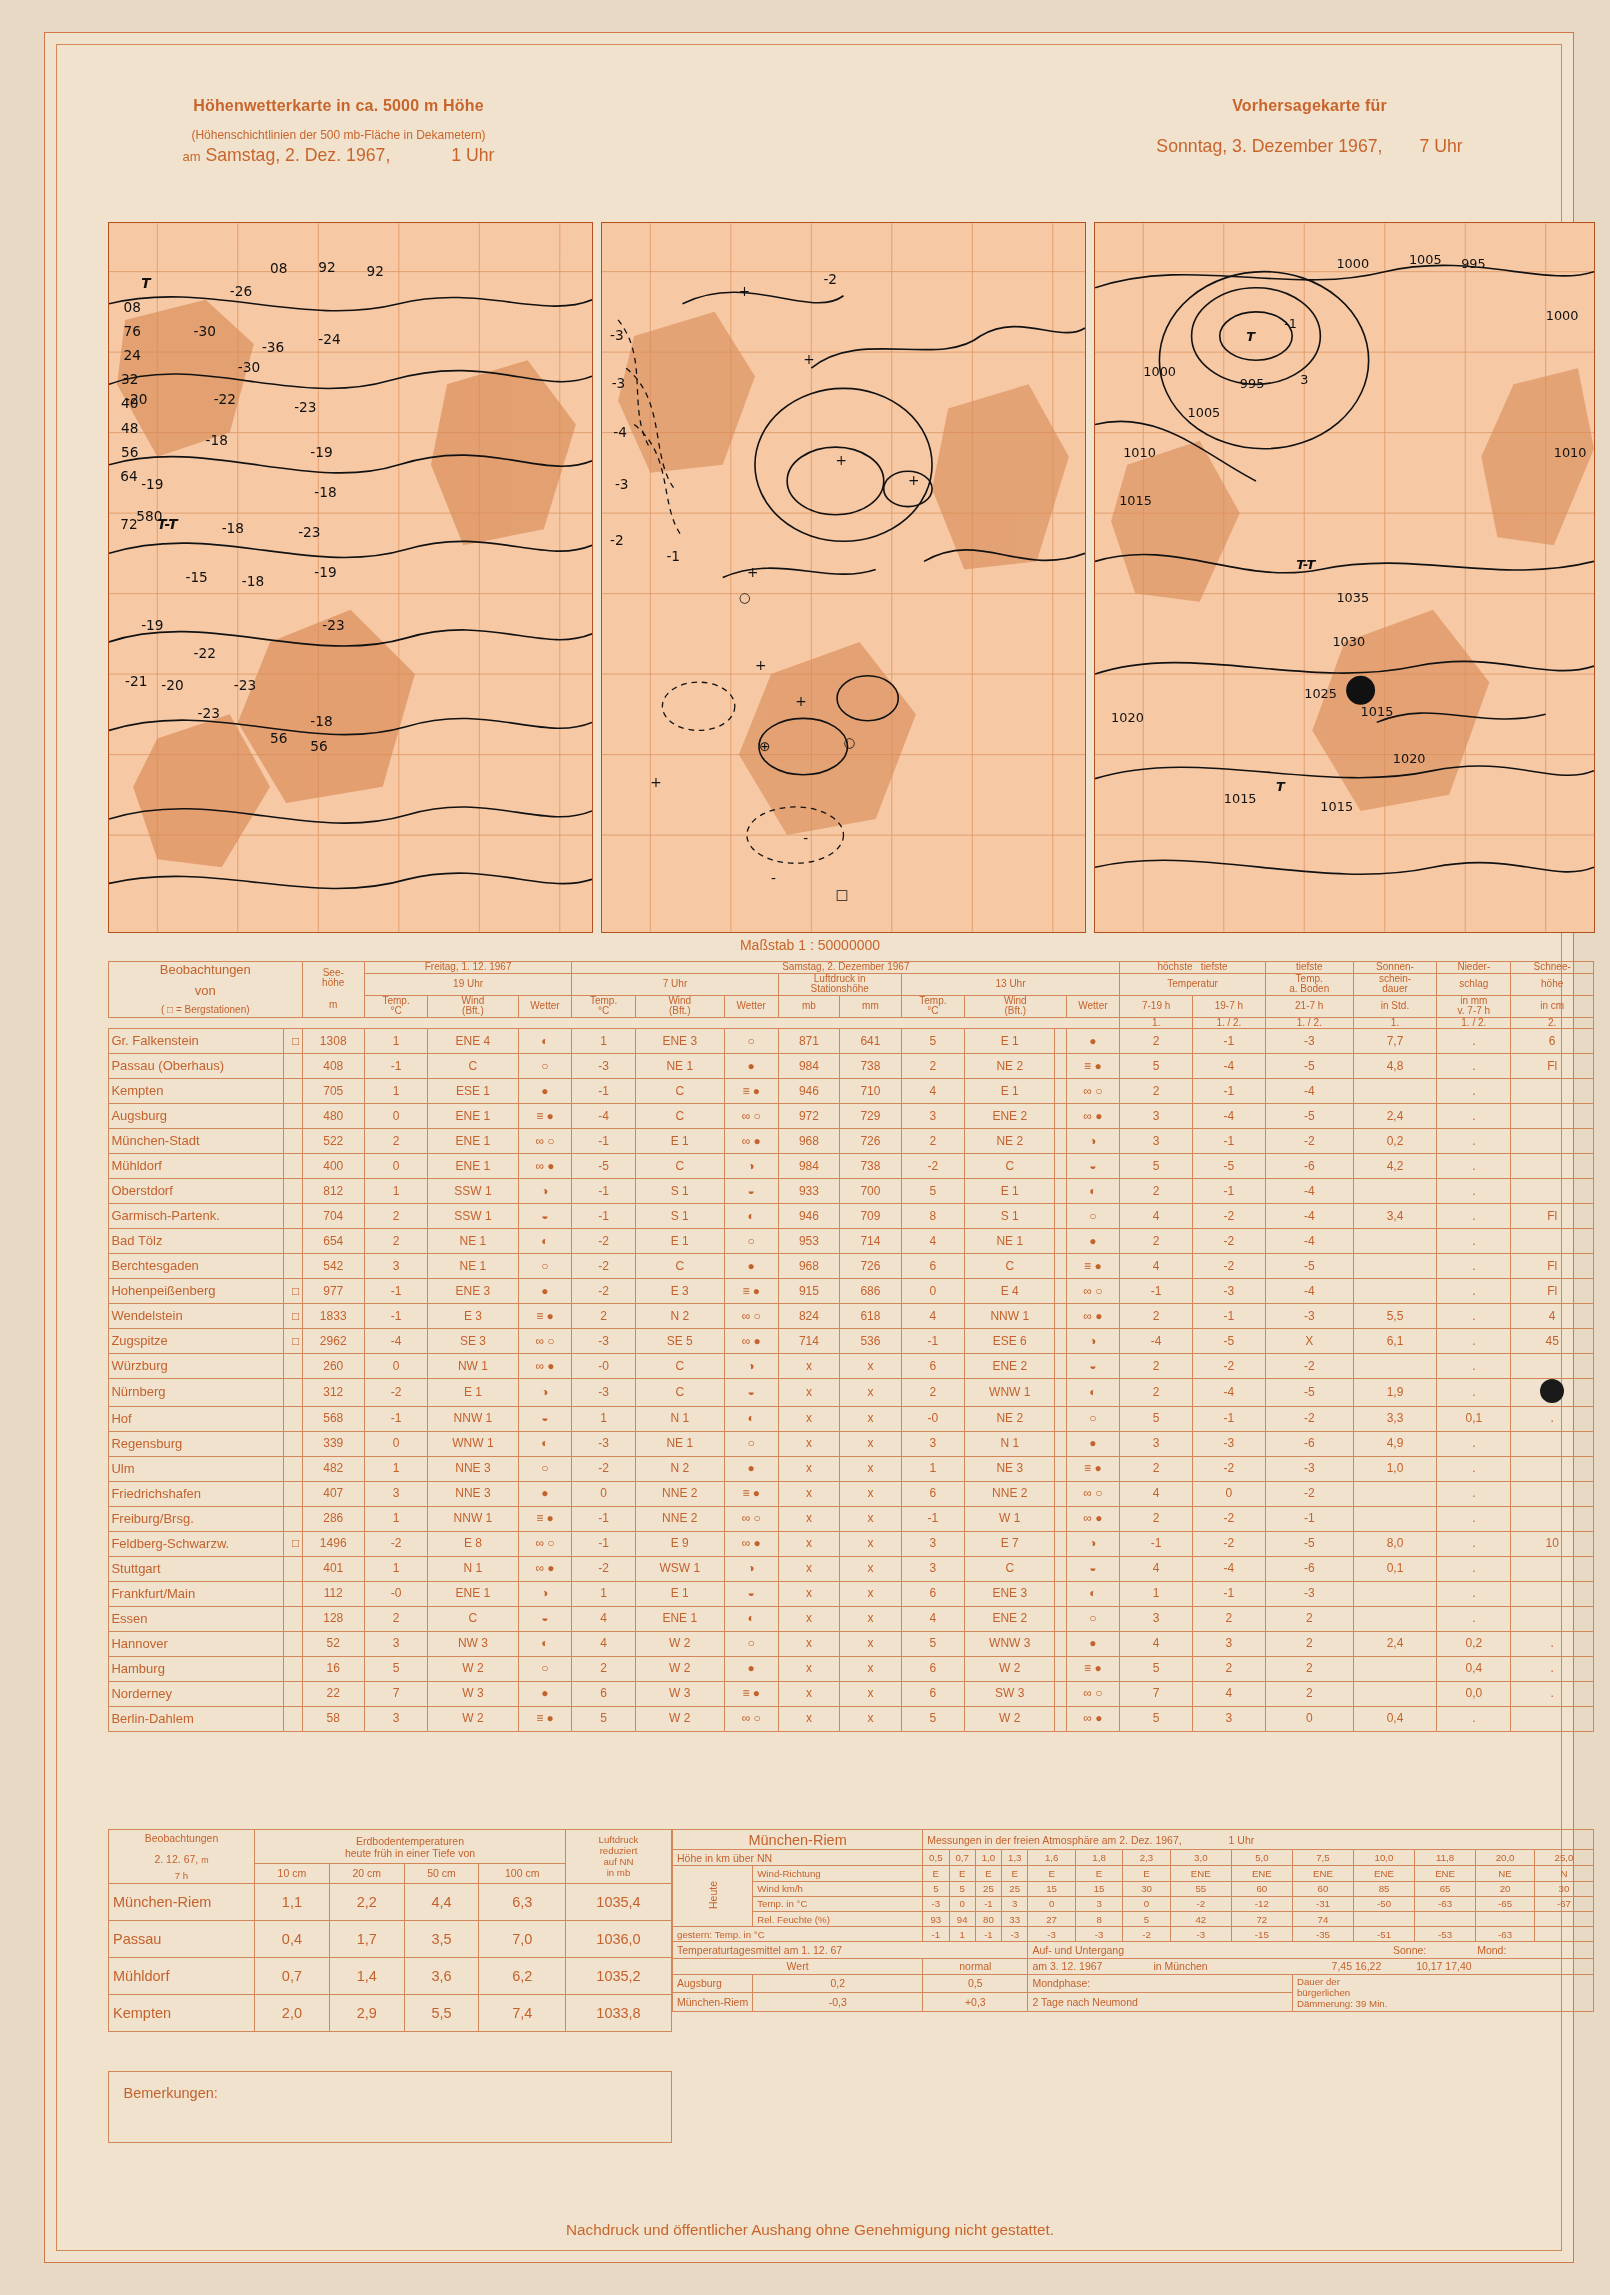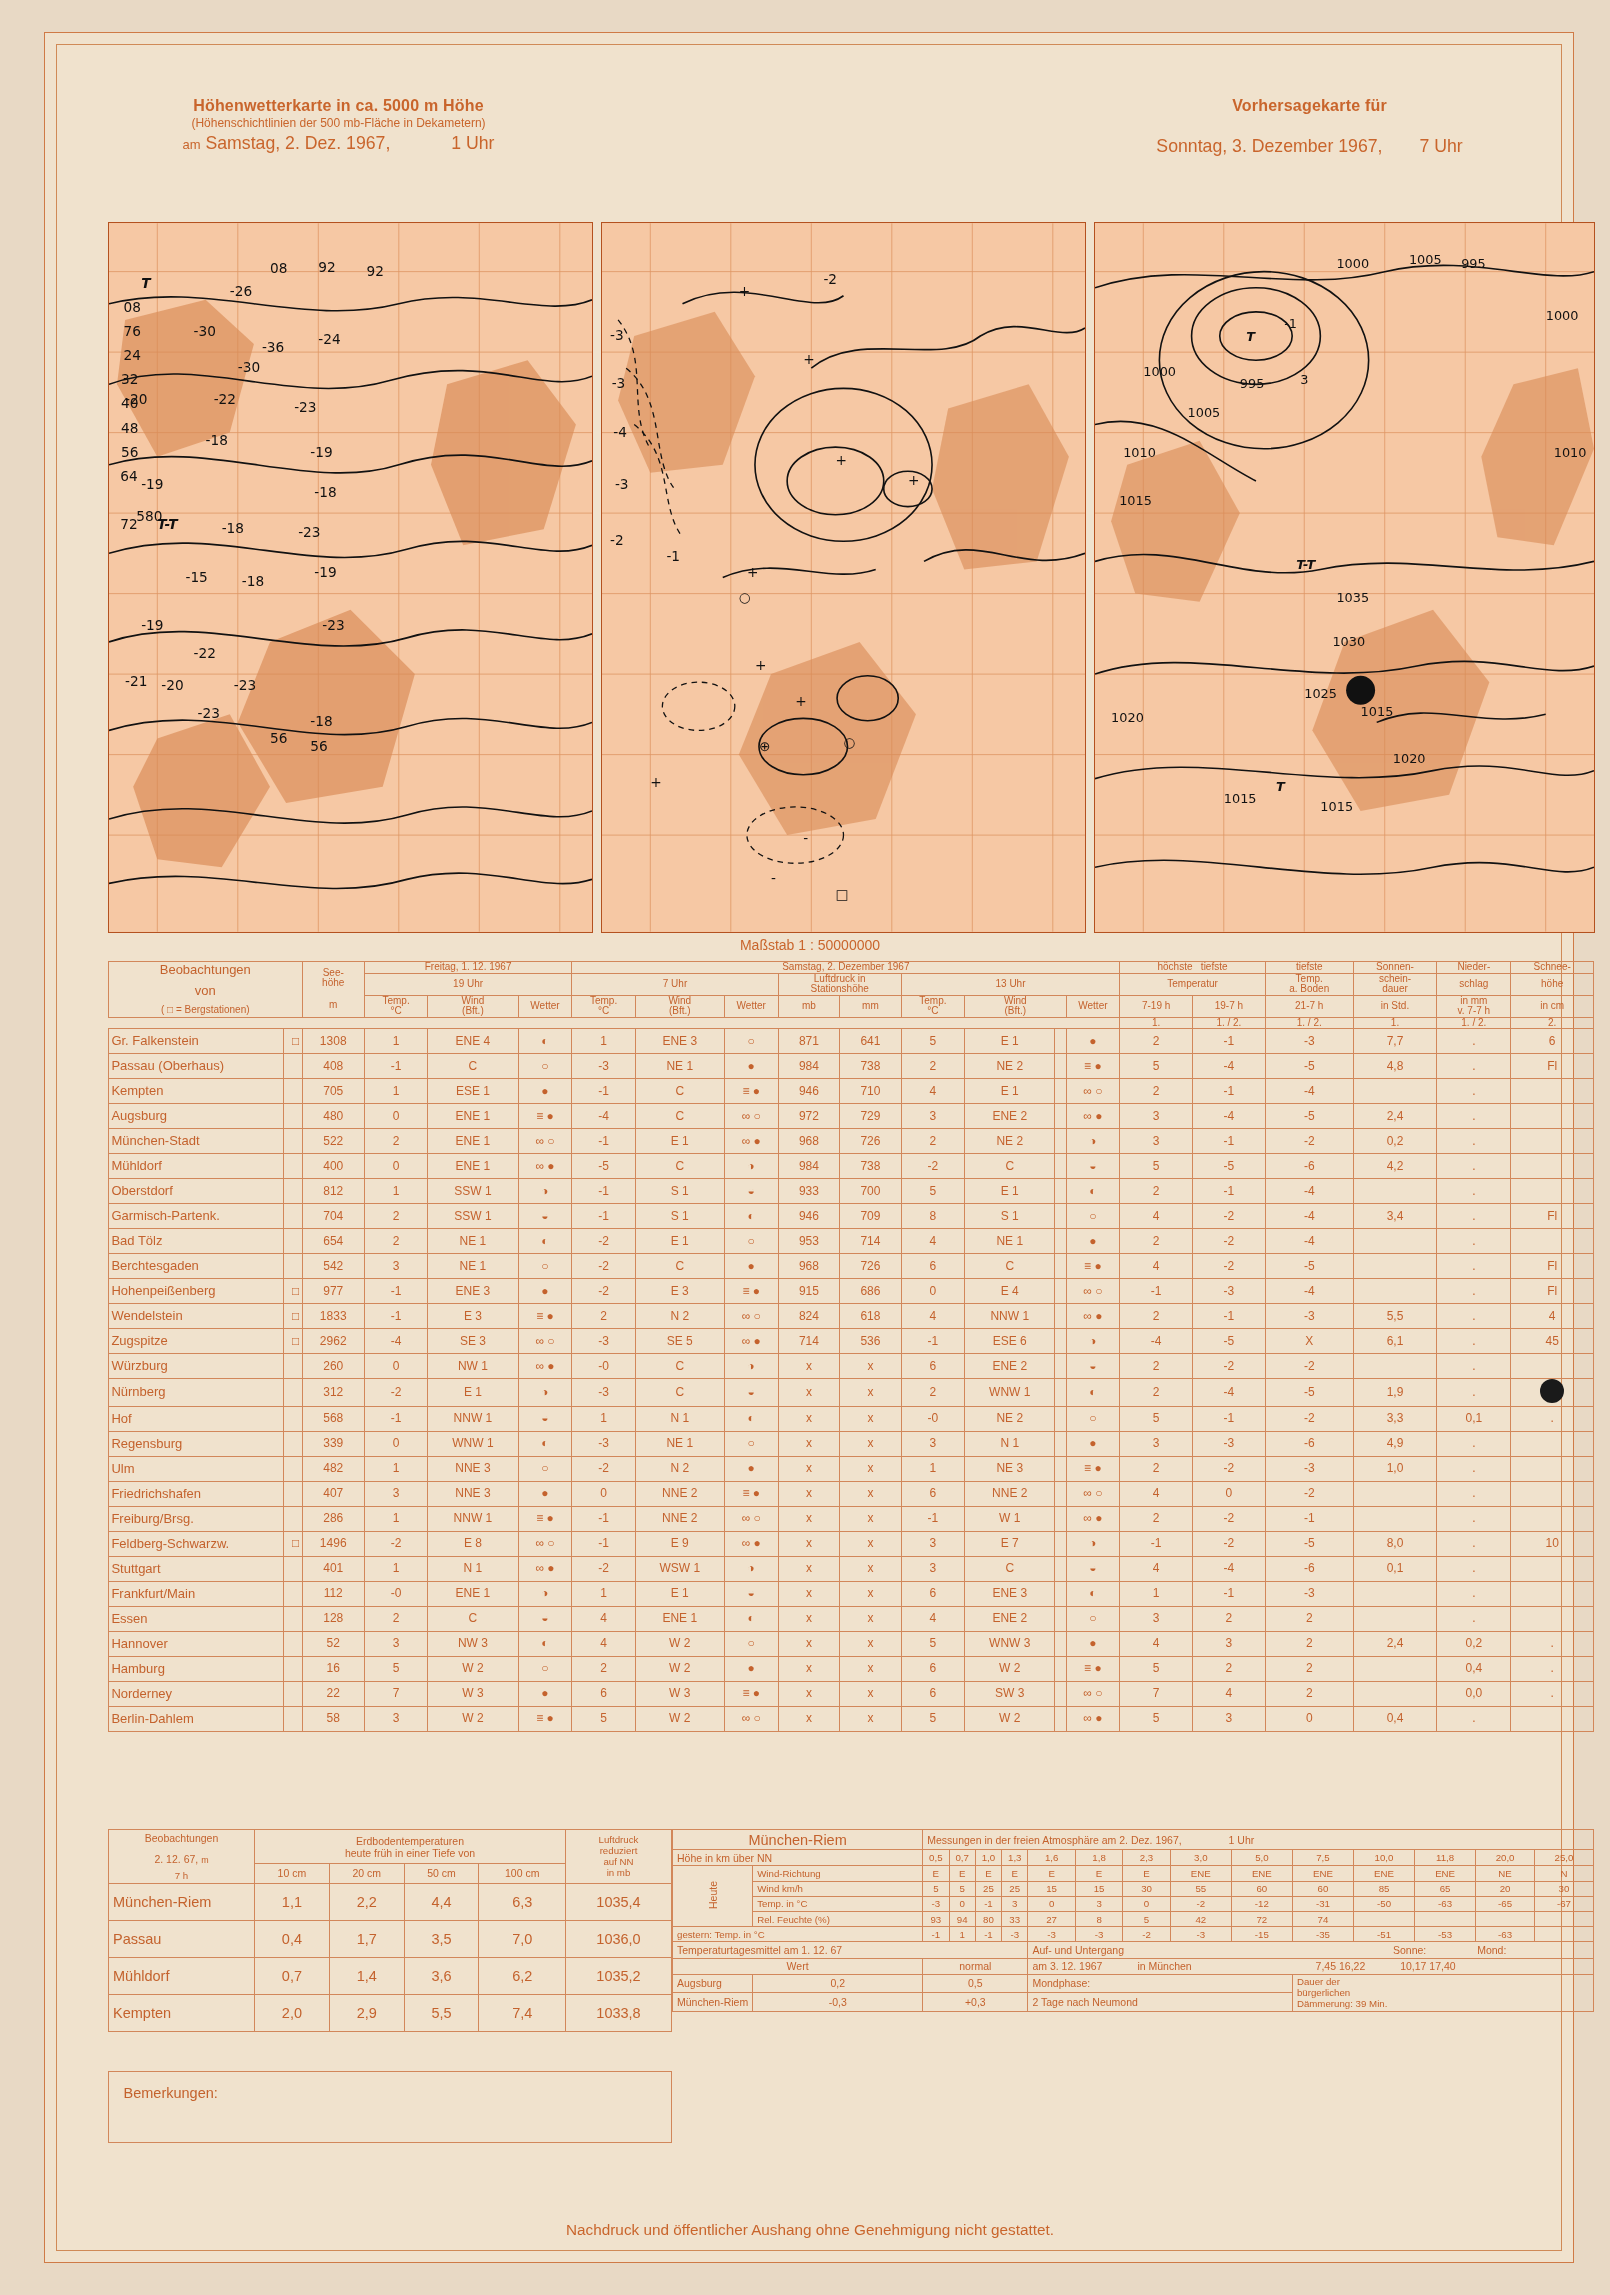--- a/index.html
+++ b/index.html
@@ -18,21 +18,21 @@
   }
   .inner-border{
     position:absolute;left:11.3px;top:11.3px;right:11.3px;bottom:11.3px;
     border:0.8px solid #d08a57;
     pointer-events:none;
   }
   
   .hdr-row{position:absolute;top:64px;left:48px;width:1442px;height:89px;}
   .hdr{position:absolute;top:0;text-align:center;}
   .hdr h1{margin:0;font-size:16px;font-weight:bold;color:#c9652c;letter-spacing:0.2px;}
-  .hdr .sub{font-size:12px;color:#c9652c;margin-top:1px;}
+  .hdr .sub{font-size:12px;color:#c9652c;margin-top:13px;}
   .hdr .date{font-size:17.7px;color:#c9652c;margin-top:3.2px;}
   .hdr .small{font-size:13px;}
   .hdr1{left:0;width:491px;}
   .hdr2{left:499px;width:483px;}
   .hdr3{left:991px;width:451px;}
 
   
   .maps{position:absolute;top:189px;left:63px;width:1486px;height:709px;}
   .map{
     position:absolute;top:0;height:709px;
@@ -1203,21 +1203,21 @@
             <span>Auf- und Untergang</span>
             <span style="margin-left:266px">Sonne:</span>
             <span style="margin-left:48px">Mond:</span>
           </td>
         </tr>
         <tr>
           <td colspan="2" class="c f13">Wert</td>
           <td colspan="4" class="c f13">normal</td>
           <td colspan="10" class="l f13">
             <span>am 3. 12. 1967</span>
-            <span style="margin-left:32px">in München</span>
+            <span style="margin-left:48px">in München</span>
             <span style="margin-left:121px">7,45    16,22</span>
             <span style="margin-left:32px">10,17  17,40</span>
           </td>
         </tr>
         <tr>
           <td class="l f13">Augsburg</td>
           <td class="c f13">0,2</td>
           <td colspan="4" class="c f13">0,5</td>
           <td colspan="5" class="l f13">Mondphase:</td>
           <td colspan="5" class="l f12" rowspan="2">

